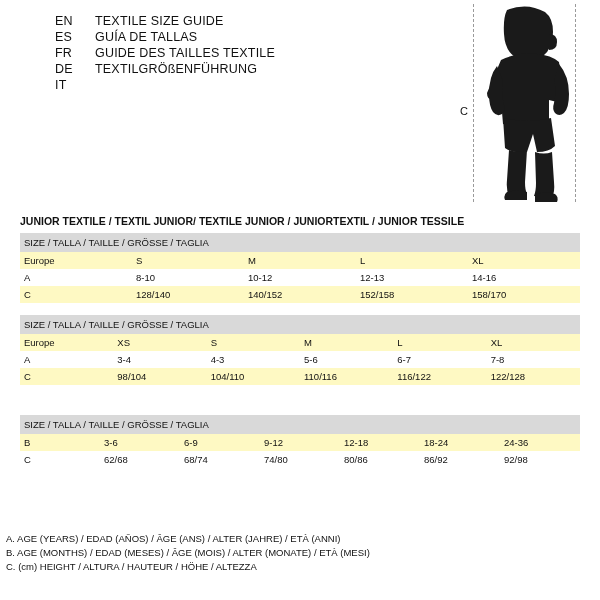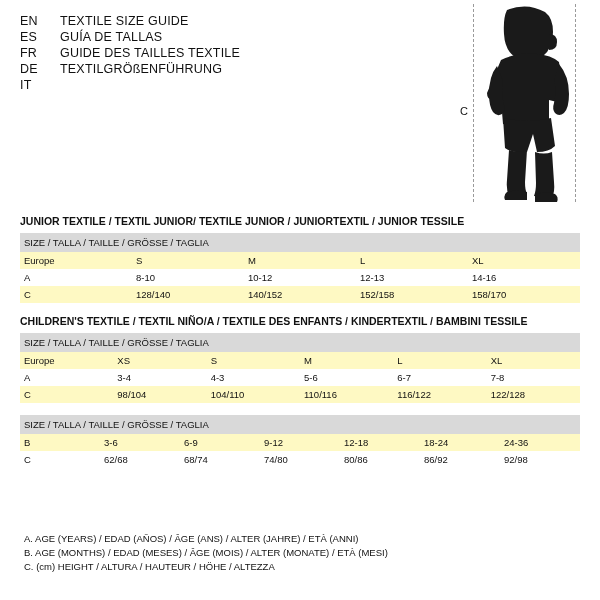--- a/index.html
+++ b/index.html
@@ -31,20 +31,21 @@
   .header-row {
     display: flex;
     align-items: baseline;
     margin-bottom: 2px;
   }
   .header-lang {
     width: 40px;
     font-size: 12.5px;
     letter-spacing: 0.2px;
     color: #111;
+    margin-left: 35px;
   }
   .header-title {
     font-size: 12.5px;
     letter-spacing: 0.2px;
     color: #111;
   }
 
   
   .figure {
     position: absolute;
@@ -117,21 +118,21 @@
   tr.plain td {
     background: #ffffff;
   }
   td.label-col {
     width: 88px;
   }
 
   
   .legend {
     position: absolute;
-    left: 24px;
+    left: 6px;
     top: 532px;
     width: 560px;
   }
   .legend div {
     font-size: 9.5px;
     color: #111;
     line-height: 14px;
   }
 </style>
 </head>
@@ -216,21 +217,20 @@
         <td>128/140</td>
         <td>140/152</td>
         <td>152/158</td>
         <td>158/170</td>
       </tr>
     </tbody>
       </table>
   </div>
 
   <div class="section" style="top:315px;">
-    <div class="section-title">CHILDREN'S TEXTILE / TEXTIL NIÑO/A / TEXTILE DES ENFANTS / KINDERTEXTIL / BAMBINI TESSILE</div>
     <table class="size-table">
       <tbody>
           <tr class="head-row">
         <td colspan="6">SIZE / TALLA / TAILLE / GRÖSSE / TAGLIA</td>
       </tr>
       <tr class="band">
         <td class="label-col">Europe</td>
         <td>XS</td>
         <td>S</td>
         <td>M</td>

